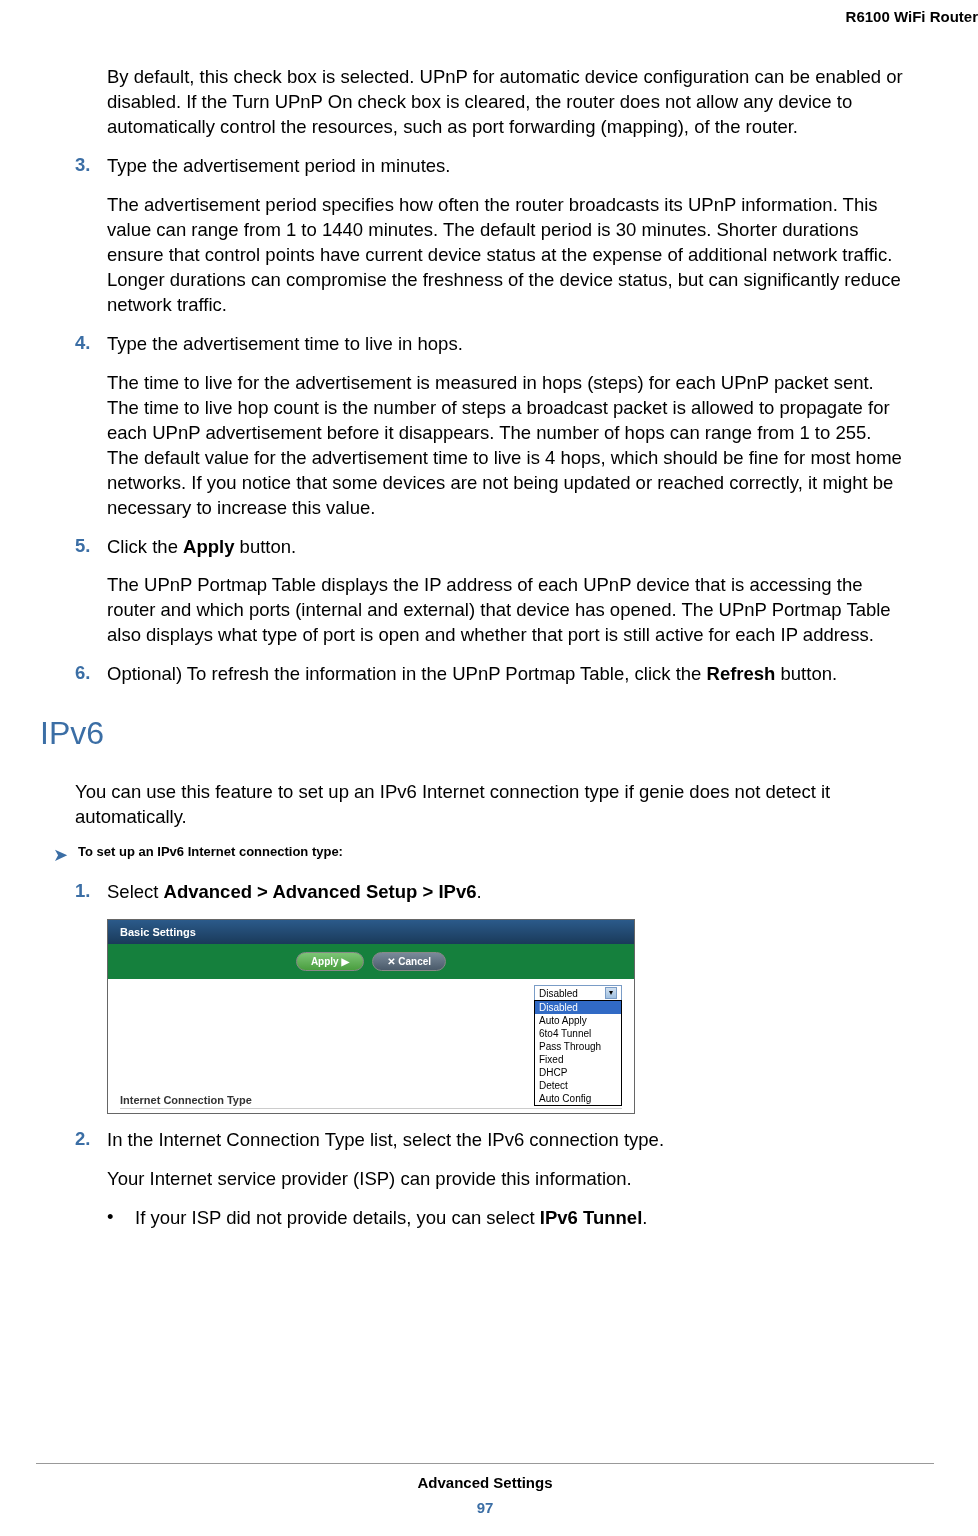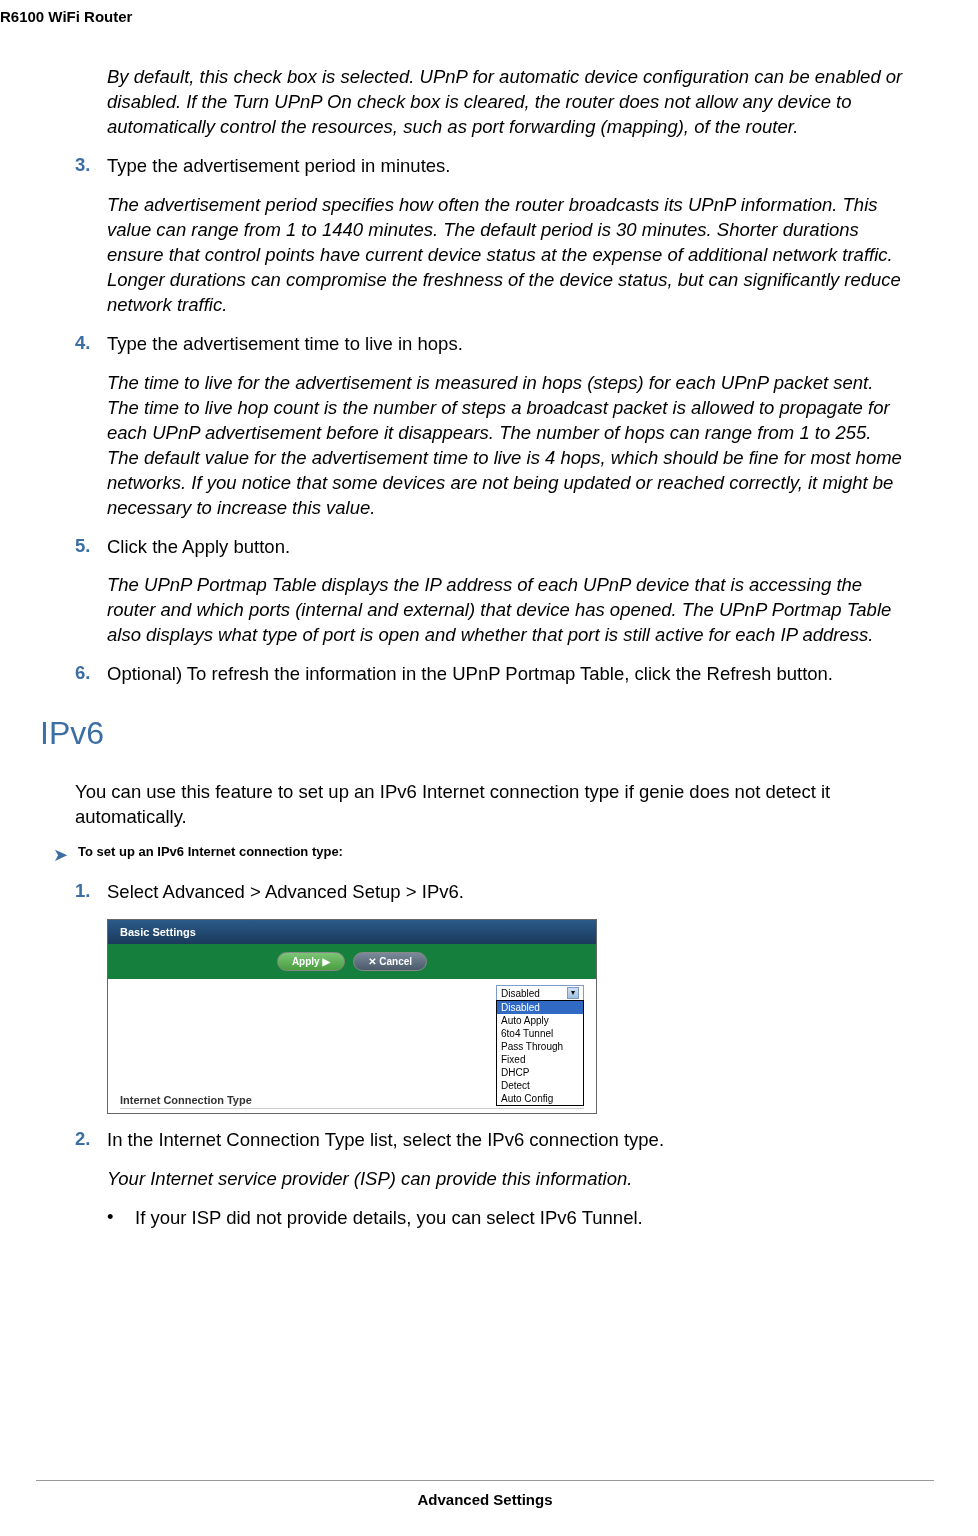--- a/index.html
+++ b/index.html
@@ -9,55 +9,54 @@
     }
     body {
       font-family: Arial, Helvetica, sans-serif;
       width: 978px;
       height: 1536px;
       background: #fff;
       position: relative;
       color: #000;
     }
     .header-title {
-      text-align: left;
+      text-align: right;
       font-weight: bold;
       font-size: 15px;
       padding-top: 8px;
       padding-bottom: 40px;
     }
     .content {
       padding: 0 75px 0 75px;
     }
     .para {
       font-size: 18.5px;
       line-height: 1.35;
       margin-bottom: 14px;
     }
     .indented {
       margin-left: 32px;
-      font-style: italic;
     }
     .list-item {
       display: flex;
       margin-bottom: 14px;
     }
     .list-num {
       color: #3b6ea5;
       font-weight: bold;
       font-size: 18.5px;
       min-width: 32px;
     }
     .list-text {
       font-size: 18.5px;
       line-height: 1.35;
       flex: 1;
     }
     .bold {
-      font-weight: normal;
+      font-weight: bold;
     }
     h2.section-title {
       color: #3b6ea5;
       font-size: 32px;
       font-weight: normal;
       margin: 28px 0 28px -35px;
     }
     .task-header {
       display: flex;
       align-items: flex-start;
@@ -85,21 +84,21 @@
     .bullet-text {
       font-size: 18.5px;
       line-height: 1.35;
       flex: 1;
     }
     .screenshot-wrapper {
       margin-left: 32px;
       margin-bottom: 14px;
     }
     .screenshot {
-      width: 490px;
+      width: 528px;
       border: 1px solid #666;
       background: #fff;
     }
     .ss-titlebar {
       background: linear-gradient(to bottom, #2b5a8a, #1a3a5a);
       color: #fff;
       font-size: 11px;
       font-weight: bold;
       padding: 6px 12px;
     }
@@ -301,13 +300,14 @@
     <span class="bullet-text">
       <span>If your ISP did not provide details, you can select </span><span class="bold">IPv6 Tunnel</span><span>.</span>
     </span>
   </div>
 
 </div>
 
 <div class="footer">
   <hr class="footer-line">
   <div class="footer-title">Advanced Settings</div>
+  <div class="footer-page">97</div>
 </div>
 
 </body></html>

